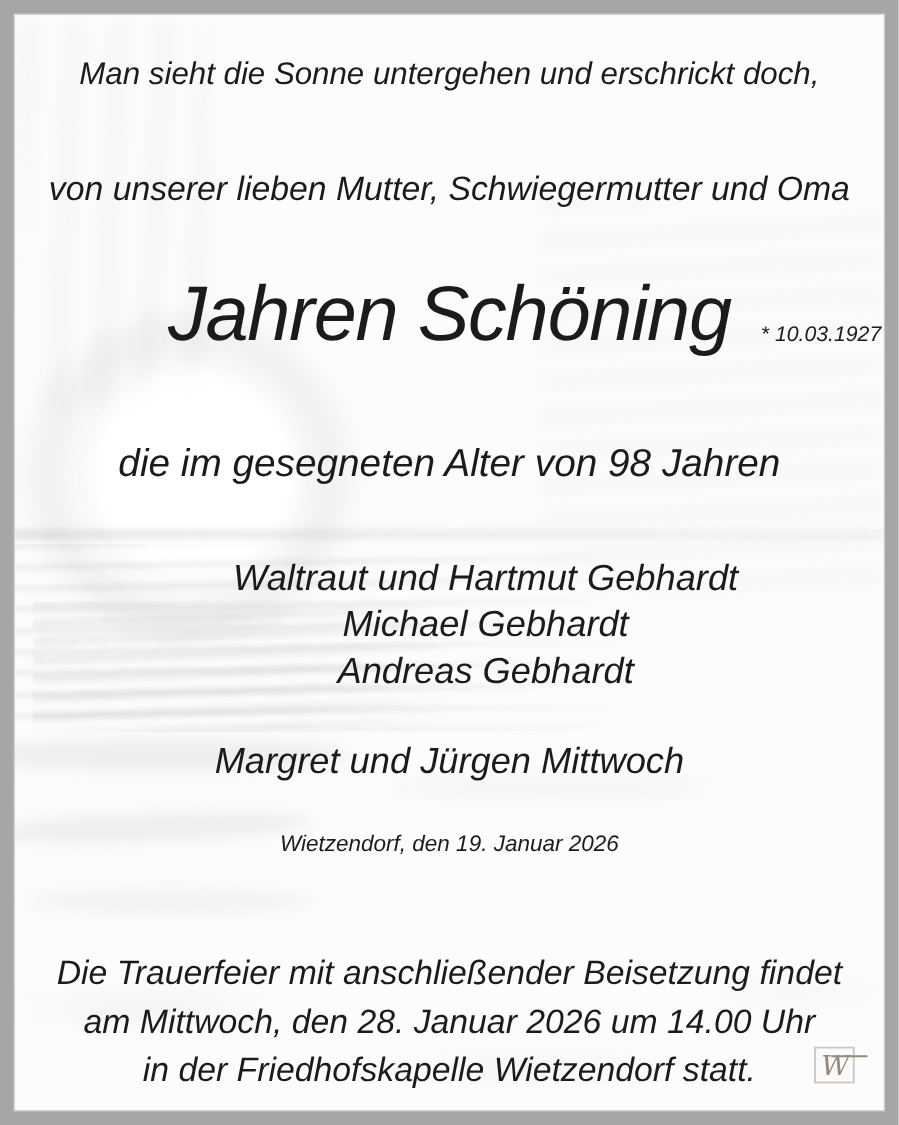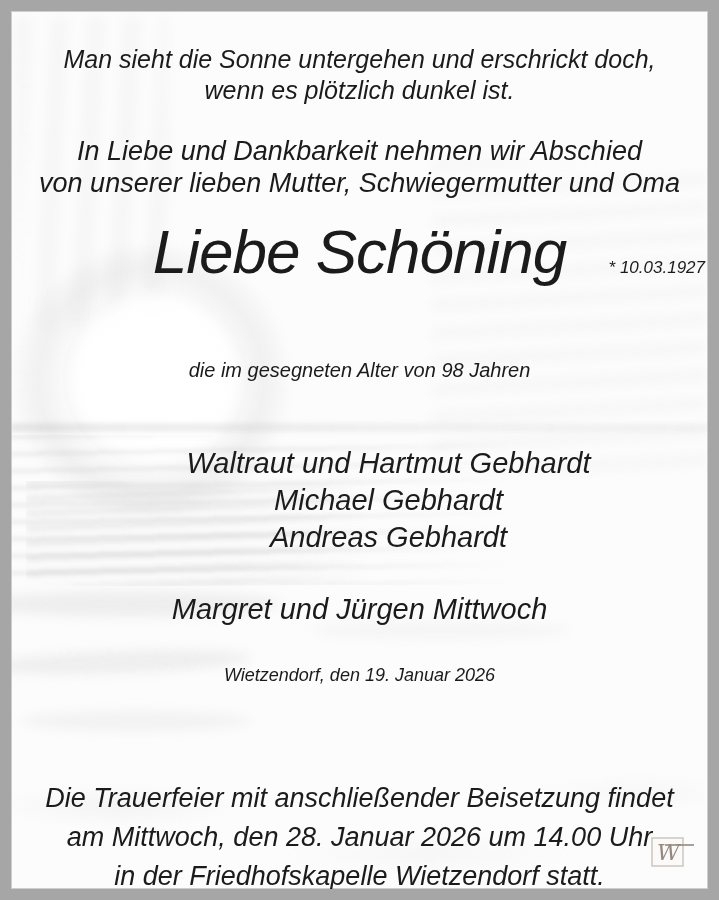--- a/index.html
+++ b/index.html
@@ -78,25 +78,25 @@
   .tx {
     position:absolute; left:0; width:100%;
     text-align:center; font-style:italic; color:#1b1b1b;
   }
   .epigraph  { top:33px;  font-size:25px; line-height:31px; }
   .intro     { top:124px; font-size:27px; line-height:32px; }
   .name-row  { top:210px; font-size:62px; line-height:62px; letter-spacing:-1px; }
   .birth     { position:absolute; top:37px; right:3px;
                font-size:17px; line-height:20px; letter-spacing:0; font-style:italic; }
   .maiden    { top:279px; font-size:28px; line-height:32px; }
-  .death     { top:343px; font-size:20px; line-height:33px; }
+  .death     { top:343px; font-size:31px; line-height:33px; }
   .mourners1 { top:434px; font-size:29px; line-height:37px;padding-left:29px; }
   .mourners2 { top:580px; font-size:29px; line-height:37px; }
   .placedate { top:649px; font-size:18px; line-height:30px; }
-  .funeral   { top:768px; font-size:27px; line-height:39px; }
+  .funeral   { top:748px; font-size:27px; line-height:39px; }
   
   .watermark { position:absolute; right:13px; bottom:22px; width:44px; height:30px; }
 </style>
 </head>
 <body>
 
 <div class="frame">
   <div class="card">
 
     <div class="bg">
@@ -109,30 +109,28 @@
       <div class="bg-water-dark"></div>
       <div class="bg-wave1"></div>
       <div class="bg-wave2"></div>
       <div class="bg-wave3"></div>
       <div class="bg-wave4"></div>
       <div class="bg-bottom-mottle"></div>
     </div>
 
     <div class="tx epigraph">
       <div>Man sieht die Sonne untergehen und erschrickt doch,</div>
-      <div>wenn es plötzlich dunkel ist.</div>
     </div>
 
     <div class="tx intro">
-      <div>In Liebe und Dankbarkeit nehmen wir Abschied</div>
       <div>von unserer lieben Mutter, Schwiegermutter und Oma</div>
     </div>
 
     <div class="tx name-row">
-      <span>Liebe Schöning</span>
+      <span>Jahren Schöning</span>
       <span class="birth">* 10.03.1927</span>
     </div>
 
 
     <div class="tx death">
       <div>die im gesegneten Alter von 98 Jahren</div>
     </div>
 
     <div class="tx mourners1">
       <div>Waltraut und Hartmut Gebhardt</div>

